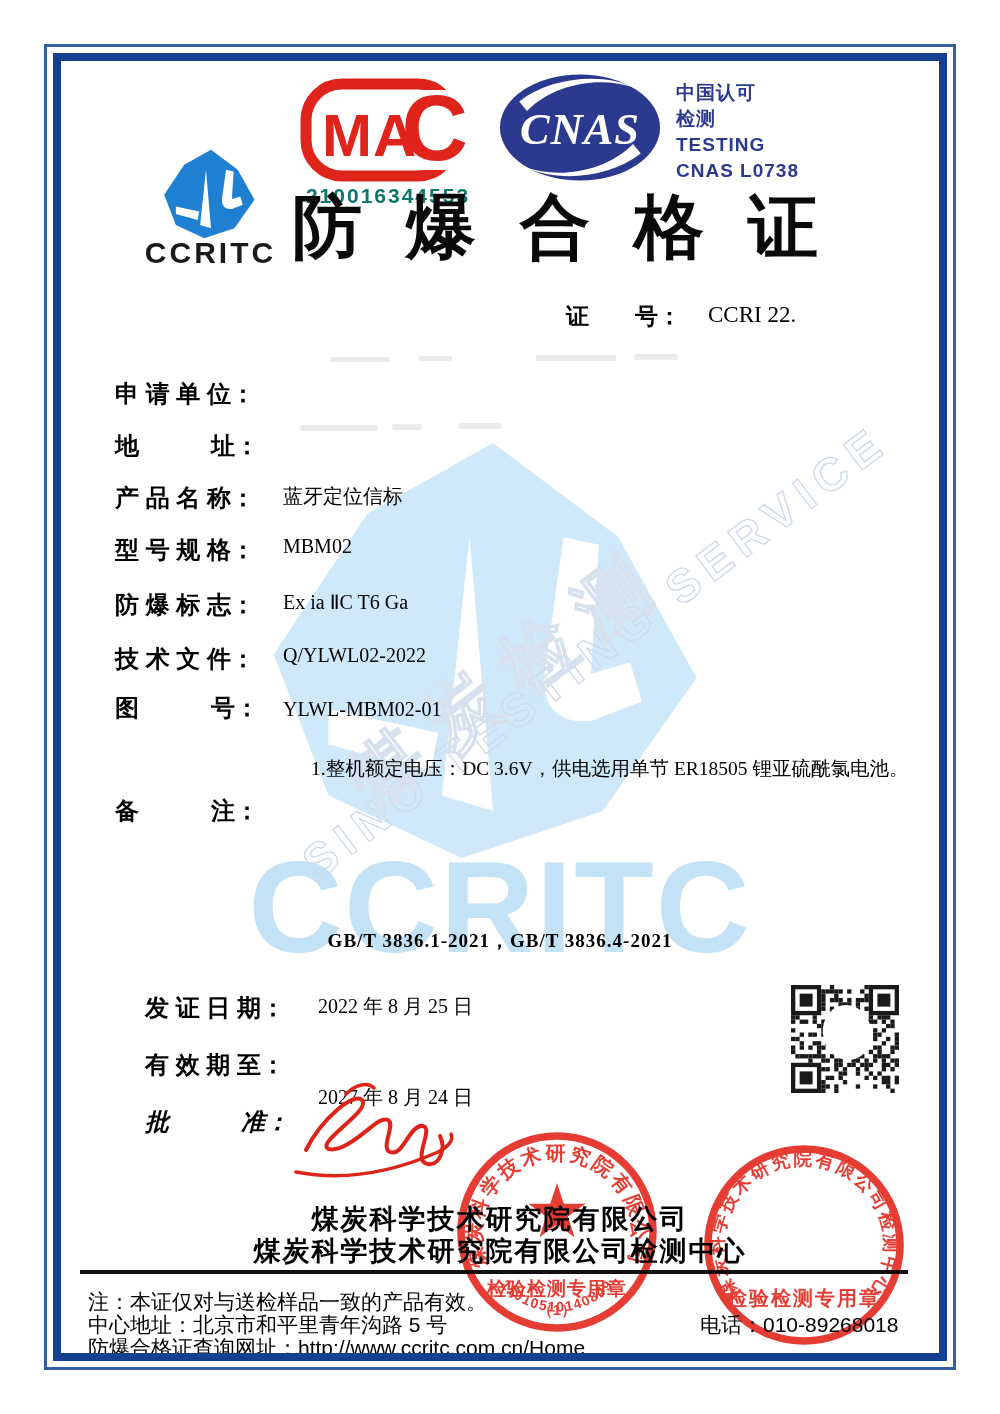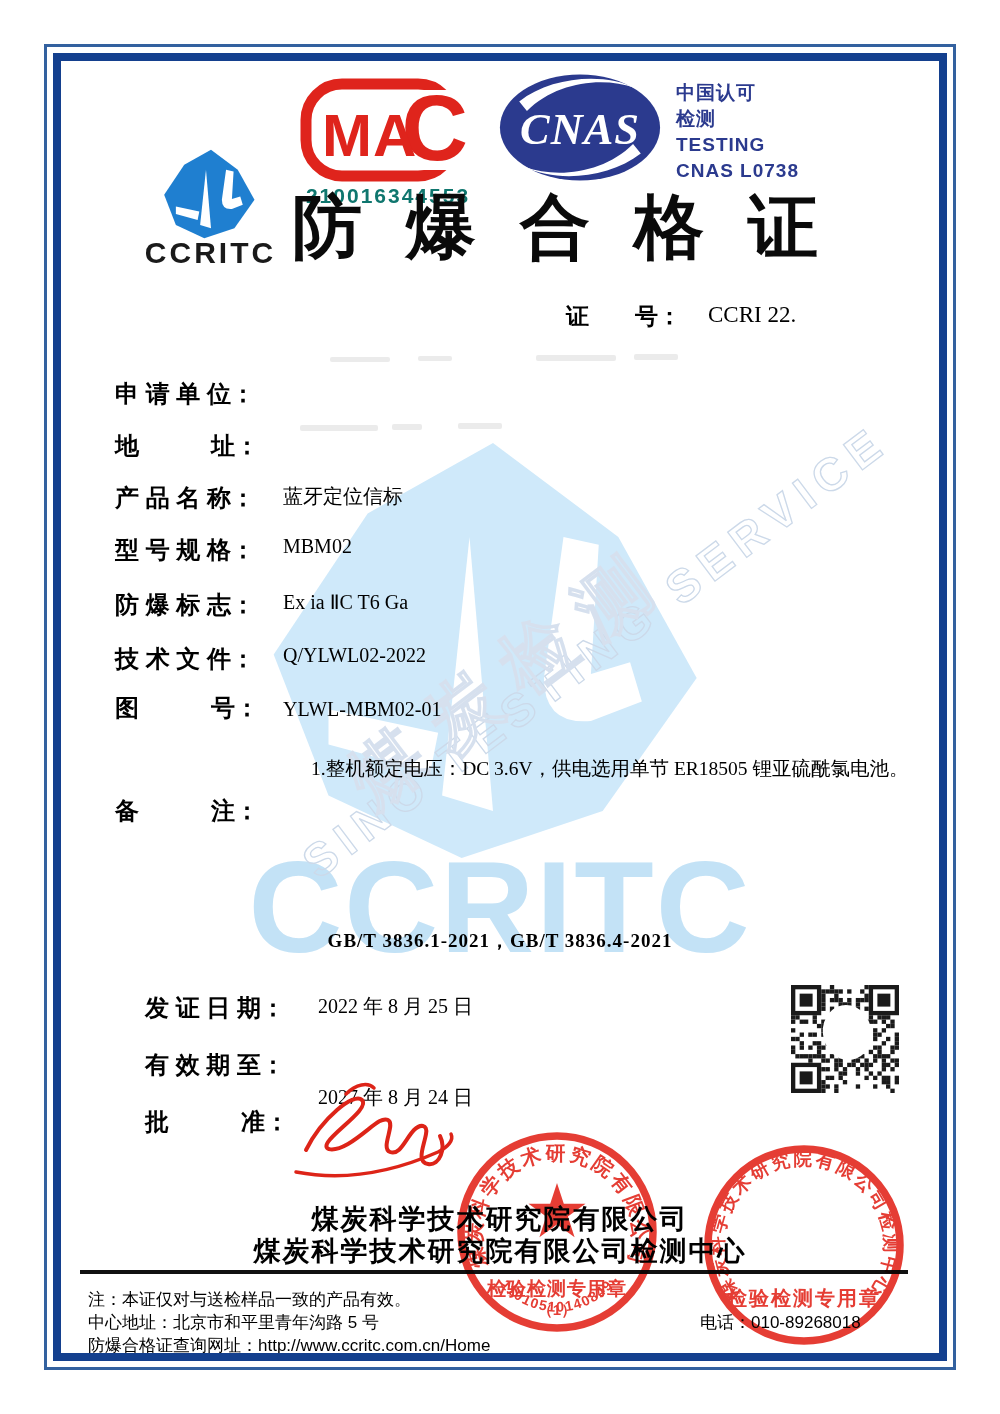--- a/index.html
+++ b/index.html
@@ -11,21 +11,21 @@
   .flabel{font-weight:bold;font-size:24px;white-space:pre;font-family:"Liberation Sans",sans-serif;text-align:center;}
   .fvalue{font-size:20px;white-space:pre;font-family:"Liberation Serif",serif;}
   .remark{font-size:19.5px;}
   .title{font-size:70px;font-weight:900;letter-spacing:44px;white-space:nowrap;color:#0a0a0a;}
   .cnas-lines{font-weight:bold;font-size:19px;line-height:26px;color:#2b3a8e;letter-spacing:1px;}
   .cma-num{font-weight:bold;font-size:21px;color:#0f766e;letter-spacing:2px;font-family:"Liberation Sans",sans-serif;}
   .ccritc-word{font-size:30px;font-weight:800;letter-spacing:3px;color:#1a1a1a;}
   .statement{font-size:25px;font-weight:700;font-family:"Liberation Serif",serif;}
   .standards{font-size:19px;font-weight:600;font-family:"Liberation Serif",serif;letter-spacing:1px;}
   .company{font-size:27px;font-weight:700;font-family:"Liberation Serif",serif;letter-spacing:2px;line-height:32px;}
-  .footer-line{font-size:17px;white-space:pre;}
+  .footer-line{font-size:21px;white-space:pre;}
   .wm-word{font-size:130px;font-weight:800;letter-spacing:2px;color:#c3e2f6;white-space:nowrap;}
   .wm-diag{font-size:46px;font-weight:700;letter-spacing:9px;color:transparent;
            -webkit-text-stroke:1.3px #ccd9e9;white-space:nowrap;}
   .wm-ghost{font-size:72px;font-weight:700;letter-spacing:22px;color:transparent;
            -webkit-text-stroke:1.2px #d6e0ee;white-space:nowrap;}
   .smudge{position:absolute;background:#ebebeb;border-radius:2px;}
   .stamp{position:absolute;mix-blend-mode:multiply;opacity:.9;}
   .centered{left:0;width:1000px;text-align:center;}
 </style>
 </head>
@@ -108,21 +108,21 @@
 
   <div class="abs flabel" style="left:115px;top:751px;margin-top:44px;">备　　　注：</div>
   <div class="abs fvalue remark" style="left:283px;top:755px;margin-left:28px;">1.整机额定电压：DC 3.6V，供电选用单节 ER18505 锂亚硫酰氯电池。</div>
 
   <div class="abs standards centered" style="top:928px;">GB/T 3836.1-2021，GB/T 3836.4-2021</div>
 
   <div class="abs flabel" style="left:145px;top:992px;">发 证 日 期：</div>
   <div class="abs fvalue" style="left:318px;top:993px;">2022 年 8 月 25 日</div>
   <div class="abs flabel" style="left:145px;top:1049px;">有 效 期 至：</div>
   <div class="abs fvalue" style="left:318px;top:1084px;">2027 年 8 月 24 日</div>
-  <div class="abs flabel" style="left:145px;top:1106px;">批　　　准：</div>
+  <div class="abs flabel" style="left:145px;top:1106px;font-style:italic;">批　　　准：</div>
 
   <svg class="abs" style="left:288px;top:1078px;" width="190" height="110" viewBox="0 0 190 110">
     <g stroke="#dd2418" fill="none" stroke-linecap="round">
       <path stroke-width="4" d="M18,72 C34,40 66,14 74,22 C82,30 48,52 40,64 C34,73 46,74 60,66 C80,54 92,38 100,42 C108,46 92,70 102,74 C112,78 118,60 126,52 C132,46 140,46 138,56 C136,68 128,84 140,86 C152,88 158,70 152,58"></path>
       <path stroke-width="3.5" d="M8,94 C50,102 96,98 150,74 C160,69 166,62 163,56"></path>
       <path stroke-width="3.5" d="M58,16 C68,6 80,4 86,10"></path>
     </g>
   </svg>
 
   <div class="abs" style="left:789px;top:983px;width:112px;height:112px;"><svg width="112" height="112" viewBox="0 0 111.5 111.5" fill="#1a1a1a">

